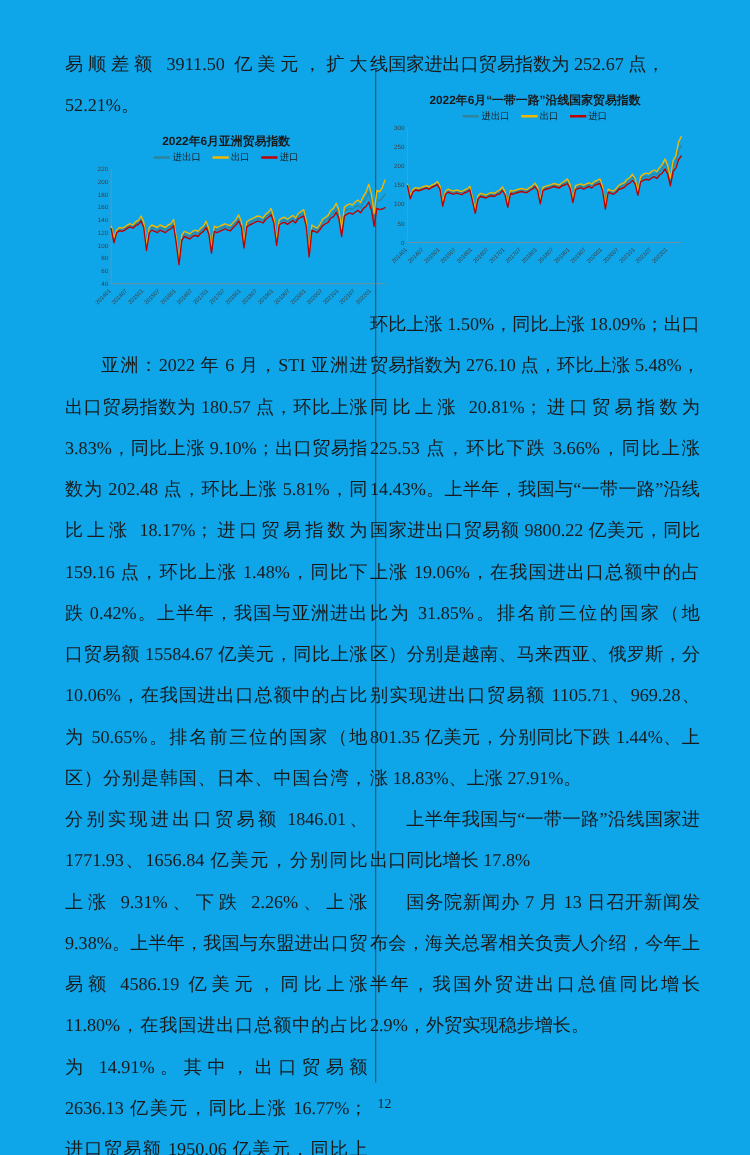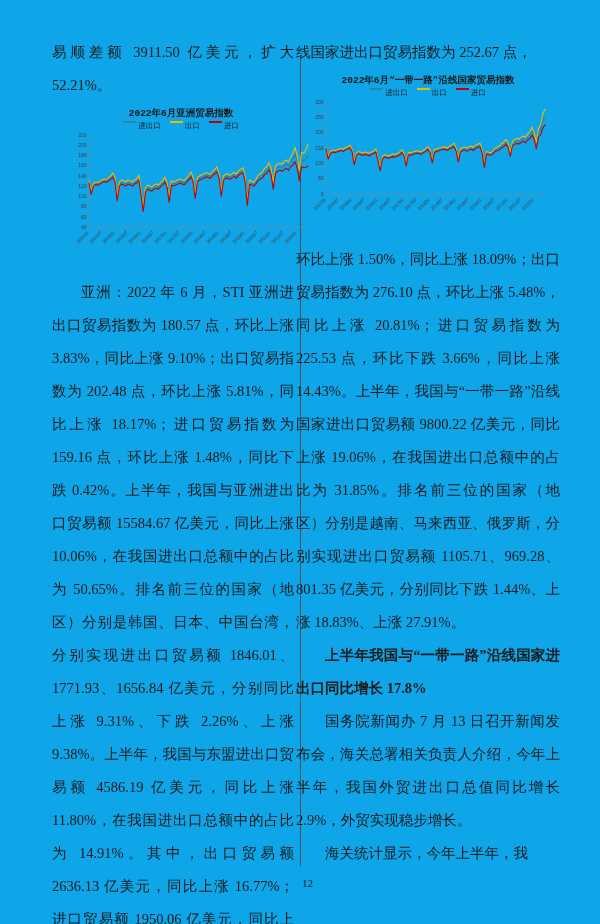--- a/index.html
+++ b/index.html
@@ -6,28 +6,28 @@
   .page{
     position:relative;width:600px;height:924px;margin:0 auto;background:#0ea5e9;
     font-family:"Liberation Serif","DejaVu Serif",serif;color:#1a1a1a;overflow:hidden;
   }
   .col{position:absolute;top:36px;font-size:14.5px;line-height:33px;
        text-align:justify;text-justify:inter-character;}
   .col-left{left:52px;width:242px;}
   .col-right{left:296px;width:264px;}
   .col p{margin:0;}
   .indent{text-indent:2em;}
-  .sub-heading{font-weight:bold;text-indent:2em;}
+  .sub-heading{font-weight:normal;text-indent:2em;}
   .divider{position:absolute;left:300px;top:55px;width:1px;height:811px;background:#4f4f4f;}
   .chart-figure{margin:5px 0 3px;}
   .chart-title{text-align:center;font-weight:bold;font-size:9.5px;line-height:13px;
-               font-family:Liberation Mono, monospace;}
+               font-family:Liberation Sans, sans-serif;}
   .legend{display:flex;justify-content:center;align-items:center;gap:9px;
           font-size:7.5px;line-height:10px;margin:1px 0 0;}
-  .legend-item{display:inline-flex;align-items:flex-start;gap:2px;}
+  .legend-item{display:inline-flex;align-items:center;gap:2px;}
   .swatch{display:inline-block;width:13px;height:2px;}
   .chart-canvas{text-align:center;}
   .footer{position:absolute;left:15px;right:0;top:876px;text-align:center;
           font-size:11px;line-height:14px;}
 </style>
 </head>
 <body>
 
 <div class="page">
 
@@ -140,17 +140,16 @@
             <text x="229.15841584158417" y="102" text-anchor="end" font-size="4.6" fill="#404040" font-family="Liberation Sans, sans-serif" transform="rotate(-45 229.15841584158417 102)">202201</text>
             <polyline points="21.0,50.0 23.2,59.8 25.3,54.6 27.5,53.1 29.7,53.7 31.8,53.1 34.0,52.1 36.2,51.5 38.3,52.5 40.5,50.9 42.7,50.0 44.9,48.5 47.0,52.1 49.2,65.3 51.4,56.1 53.5,54.6 55.7,55.5 57.9,56.1 60.0,55.2 62.2,55.8 64.4,56.4 66.5,55.2 68.7,54.3 70.9,52.5 73.0,61.7 75.2,71.5 77.4,59.8 79.5,58.0 81.7,58.6 83.9,59.2 86.0,58.0 88.2,57.4 90.4,58.0 92.6,56.4 94.7,55.5 96.9,53.1 99.1,56.7 101.2,66.6 103.4,55.5 105.6,56.1 107.7,55.2 109.9,54.6 112.1,54.0 114.2,54.6 116.4,54.9 118.6,53.4 120.7,52.1 122.9,50.0 125.1,53.1 127.2,63.8 129.4,53.1 131.6,52.1 133.8,51.5 135.9,50.9 138.1,50.0 140.3,50.6 142.4,51.2 144.6,49.4 146.8,48.5 148.9,46.9 151.1,51.2 153.3,62.9 155.4,52.1 157.6,51.2 159.8,50.6 161.9,51.8 164.1,50.6 166.3,49.7 168.4,50.9 170.6,48.8 172.8,47.9 175.0,46.9 177.1,53.1 179.3,68.4 181.5,54.6 183.6,55.5 185.8,56.1 188.0,54.3 190.1,51.8 192.3,50.9 194.5,50.0 196.6,47.5 198.8,46.3 201.0,43.9 203.1,46.9 205.3,56.7 207.5,45.4 209.6,43.9 211.8,42.9 214.0,43.6 216.1,42.0 218.3,40.8 220.5,42.0 222.7,39.0 224.8,37.1 227.0,33.1 229.2,37.7 231.3,47.5 233.5,34.7 235.7,31.0 237.8,22.4 240.0,18.5" fill="none" stroke="#31849b" stroke-width="1.1" stroke-linejoin="round" stroke-linecap="round"></polyline>
             <polyline points="21.0,49.4 23.2,58.6 25.3,53.7 27.5,52.1 29.7,52.8 31.8,52.1 34.0,51.2 36.2,50.6 38.3,51.5 40.5,50.0 42.7,49.1 44.9,47.2 47.0,50.9 49.2,63.8 51.4,54.9 53.5,53.4 55.7,54.3 57.9,54.9 60.0,54.0 62.2,54.6 64.4,55.2 66.5,54.0 68.7,53.1 70.9,50.9 73.0,60.4 75.2,70.2 77.4,58.6 79.5,56.7 81.7,57.4 83.9,58.0 86.0,56.7 88.2,56.1 90.4,56.7 92.6,55.2 94.7,54.0 96.9,51.5 99.1,55.5 101.2,65.3 103.4,54.3 105.6,54.9 107.7,54.0 109.9,53.4 112.1,52.8 114.2,53.4 116.4,53.7 118.6,52.1 120.7,50.9 122.9,48.5 125.1,51.8 127.2,62.6 129.4,51.8 131.6,50.9 133.8,50.3 135.9,49.7 138.1,48.8 140.3,49.4 142.4,50.0 144.6,48.2 146.8,46.9 148.9,45.1 151.1,49.7 153.3,61.7 155.4,50.6 157.6,49.7 159.8,49.1 161.9,50.3 164.1,49.1 166.3,48.2 168.4,49.4 170.6,47.2 172.8,46.3 175.0,45.1 177.1,51.5 179.3,67.5 181.5,53.4 183.6,54.3 185.8,54.9 188.0,52.8 190.1,50.3 192.3,49.1 194.5,48.2 196.6,45.4 198.8,44.2 201.0,41.4 203.1,44.8 205.3,55.2 207.5,43.3 209.6,41.4 211.8,40.5 214.0,41.1 216.1,39.3 218.3,38.0 220.5,39.3 222.7,35.9 224.8,33.7 227.0,29.1 229.2,34.7 231.3,44.5 233.5,30.4 235.7,26.7 237.8,15.7 240.0,11.3" fill="none" stroke="#f2b800" stroke-width="1.1" stroke-linejoin="round" stroke-linecap="round"></polyline>
             <polyline points="21.0,50.6 23.2,61.0 25.3,55.5 27.5,54.0 29.7,54.6 31.8,54.0 34.0,53.1 36.2,52.5 38.3,53.4 40.5,51.8 42.7,50.9 44.9,49.7 47.0,53.4 49.2,66.9 51.4,57.4 53.5,55.8 55.7,56.7 57.9,57.4 60.0,56.4 62.2,57.1 64.4,57.7 66.5,56.4 68.7,55.5 70.9,54.0 73.0,62.9 75.2,72.7 77.4,61.0 79.5,59.2 81.7,59.8 83.9,60.4 86.0,59.2 88.2,58.6 90.4,59.2 92.6,57.7 94.7,57.1 96.9,54.6 99.1,58.0 101.2,67.8 103.4,56.7 105.6,57.4 107.7,56.4 109.9,55.8 112.1,55.2 114.2,55.8 116.4,56.1 118.6,54.6 120.7,53.4 122.9,51.5 125.1,54.3 127.2,65.0 129.4,54.3 131.6,53.4 133.8,52.8 135.9,52.1 138.1,51.2 140.3,51.8 142.4,52.5 144.6,50.6 146.8,50.0 148.9,48.8 151.1,52.8 153.3,64.1 155.4,53.7 157.6,52.8 159.8,52.1 161.9,53.4 164.1,52.1 166.3,51.2 168.4,52.5 170.6,50.3 172.8,49.4 175.0,48.8 177.1,54.6 179.3,69.3 181.5,55.8 183.6,56.7 185.8,57.4 188.0,55.8 190.1,53.4 192.3,52.8 194.5,51.8 196.6,49.7 198.8,48.5 201.0,46.3 203.1,49.1 205.3,58.3 207.5,47.5 209.6,46.3 211.8,45.4 214.0,46.0 216.1,44.5 218.3,43.3 220.5,44.8 222.7,42.0 224.8,40.5 227.0,37.1 229.2,41.4 231.3,50.6 233.5,39.0 235.7,36.5 237.8,29.8 240.0,26.8" fill="none" stroke="#c00000" stroke-width="1.1" stroke-linejoin="round" stroke-linecap="round"></polyline>
           </svg></div>
     </figure>
 
     <p>环比上涨 1.50%，同比上涨 18.09%；出口贸易指数为 276.10 点，环比上涨 5.48%，同比上涨 20.81%；进口贸易指数为 225.53 点，环比下跌 3.66%，同比上涨 14.43%。上半年，我国与“一带一路”沿线国家进出口贸易额 9800.22 亿美元，同比上涨 19.06%，在我国进出口总额中的占比为 31.85%。排名前三位的国家（地区）分别是越南、马来西亚、俄罗斯，分别实现进出口贸易额 1105.71、969.28、801.35 亿美元，分别同比下跌 1.44%、上涨 18.83%、上涨 27.91%。</p>
     <p class="sub-heading">上半年我国与“一带一路”沿线国家进出口同比增长 17.8%</p>
     <p class="indent">国务院新闻办 7 月 13 日召开新闻发布会，海关总署相关负责人介绍，今年上半年，我国外贸进出口总值同比增长 2.9%，外贸实现稳步增长。</p>
-    <p class="indent">海关统计显示，今年上半年，我</p>
   </div>
 
   <div class="footer">12</div>
 </div>
 
 </body></html>

